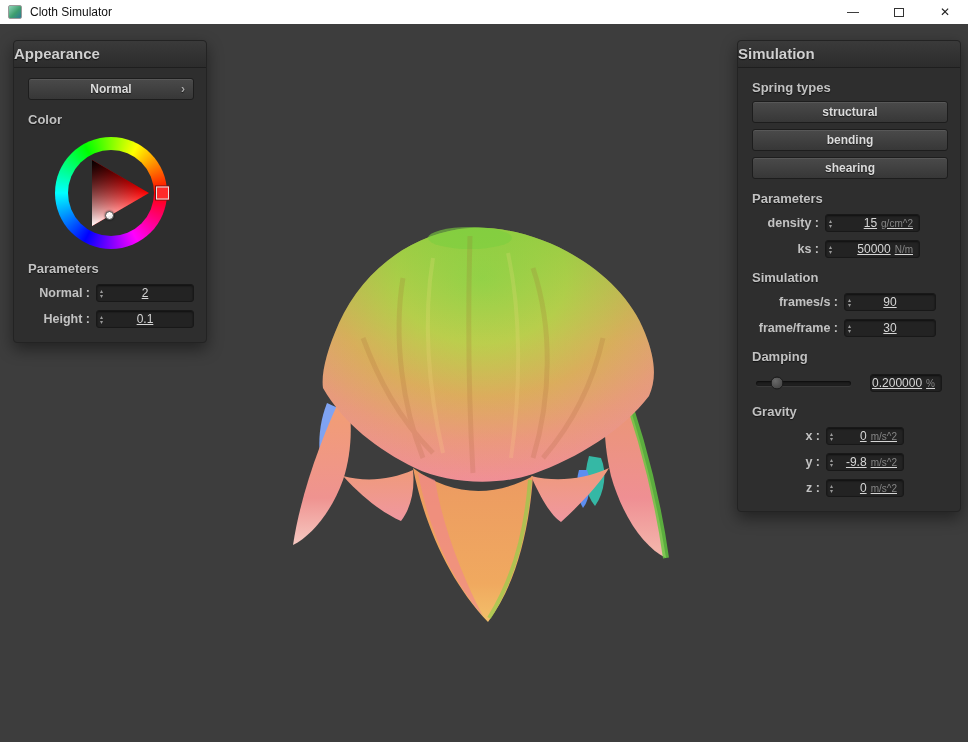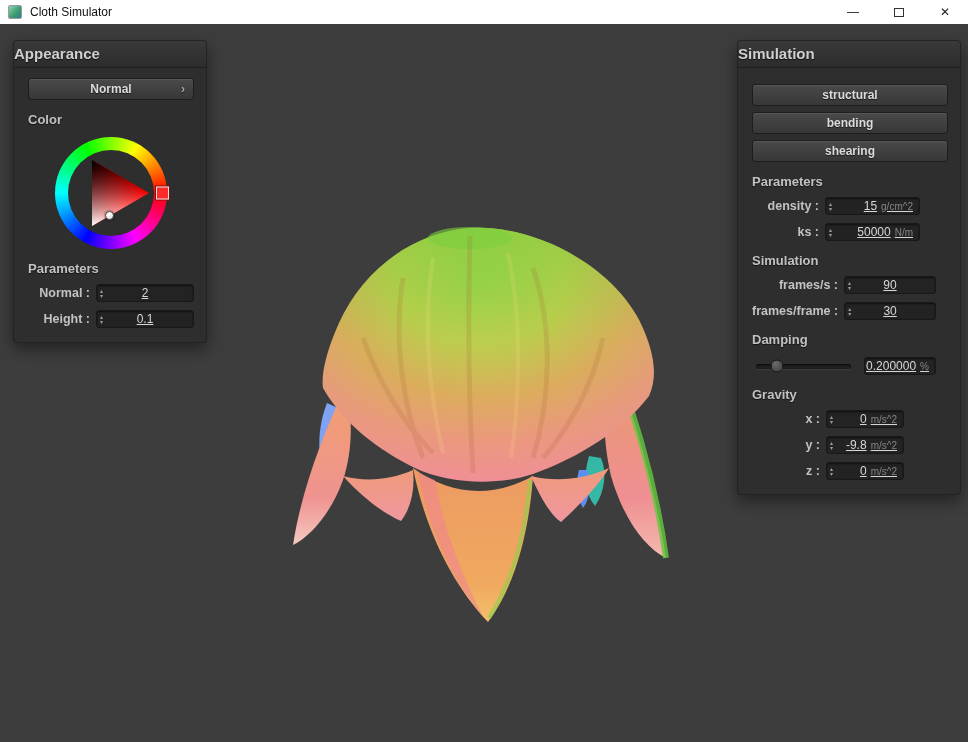--- a/index.html
+++ b/index.html
@@ -35,21 +35,21 @@
 
   .row { display:flex; align-items:center; justify-content:flex-end; margin-top:8px; }
   .row .lbl { font-weight:bold; color:#c2c2c2; font-size:12.5px; margin-right:6px; white-space:nowrap; }
 
   .vbox { background:#232323; border:1px solid #181818; border-radius:3px; height:18px; display:flex; align-items:center; justify-content:flex-end; font-size:12px; color:#d6d6d6; position:relative; padding:0 6px 0 14px; box-shadow:inset 0 1px 2px rgba(0,0,0,.55);text-decoration:underline; }
   .vbox.center { justify-content:center; padding-right:14px; }
   .vbox .unit { color:#858585; font-size:10px; margin-left:4px; }
   .spin { position:absolute; left:3px; top:1px; bottom:0; display:flex; flex-direction:column; justify-content:center; color:#9a9a9a; font-size:6px; line-height:5px; }
 
   .w98{width:98px;} .w95{width:95px;} .w92{width:92px;} .w78{width:78px;} .w72{width:72px;}
-  .mr28{margin-right:28px;} .mr12{margin-right:12px;} .mr16{margin-right:12px;} .mr44{margin-right:44px;}
+  .mr28{margin-right:28px;} .mr12{margin-right:12px;} .mr16{margin-right:6px;} .mr44{margin-right:44px;}
 
   
   .slider-row { display:flex; align-items:center; margin-top:10px; }
   .slider-track { width:95px; height:5px; background:#1f1f1f; border-radius:3px; box-shadow:inset 0 1px 2px rgba(0,0,0,.7), 0 1px 0 rgba(255,255,255,.06); position:relative; margin-left:4px; }
   .slider-knob { position:absolute; top:50%; left:22%; transform:translate(-50%,-50%); width:13px; height:13px; border-radius:50%; background:radial-gradient(circle at 35% 30%, #6a6a6a, #3c3c3c); border:1px solid #1a1a1a; }
   .slider-spacer { flex:1; }
 
   
   .wheel-wrap { width:112px; height:112px; margin:10px auto 4px auto; position:relative; }
   .hue-ring { width:112px; height:112px; border-radius:50%; background:conic-gradient(from 90deg, #ff0000, #ff00ff 17%, #0000ff 33%, #00ffff 50%, #00ff00 67%, #ffff00 83%, #ff0000 100%); }
@@ -197,20 +197,21 @@
           </span>
         <span>0.1</span>
       </div>
     </div>
   </div>
 </div>
 
 <div class="panel simulation-panel">
   <div class="panel-header">Simulation</div>
   <div class="panel-body">
+    <div class="section-lbl">Spring types</div>
     <div class="btn spring-btn">structural</div>
     <div class="btn spring-btn">bending</div>
     <div class="btn spring-btn">shearing</div>
 
     <div class="section-lbl">Parameters</div>
 
     <div class="row">
       <span class="lbl">density :</span>
       <div class="vbox w95 mr28">
         <span class="spin">
@@ -239,21 +240,21 @@
       <span class="lbl">frames/s :</span>
       <div class="vbox center w92 mr12">
         <span class="spin">
             <span>▴</span>
             <span>▾</span>
           </span>
         <span>90</span>
       </div>
     </div>
     <div class="row">
-      <span class="lbl">frames/frame :</span>
+      <span class="lbl">frame/frame :</span>
       <div class="vbox center w92 mr12">
         <span class="spin">
             <span>▴</span>
             <span>▾</span>
           </span>
         <span>30</span>
       </div>
     </div>
 
     <div class="section-lbl">Damping</div>

